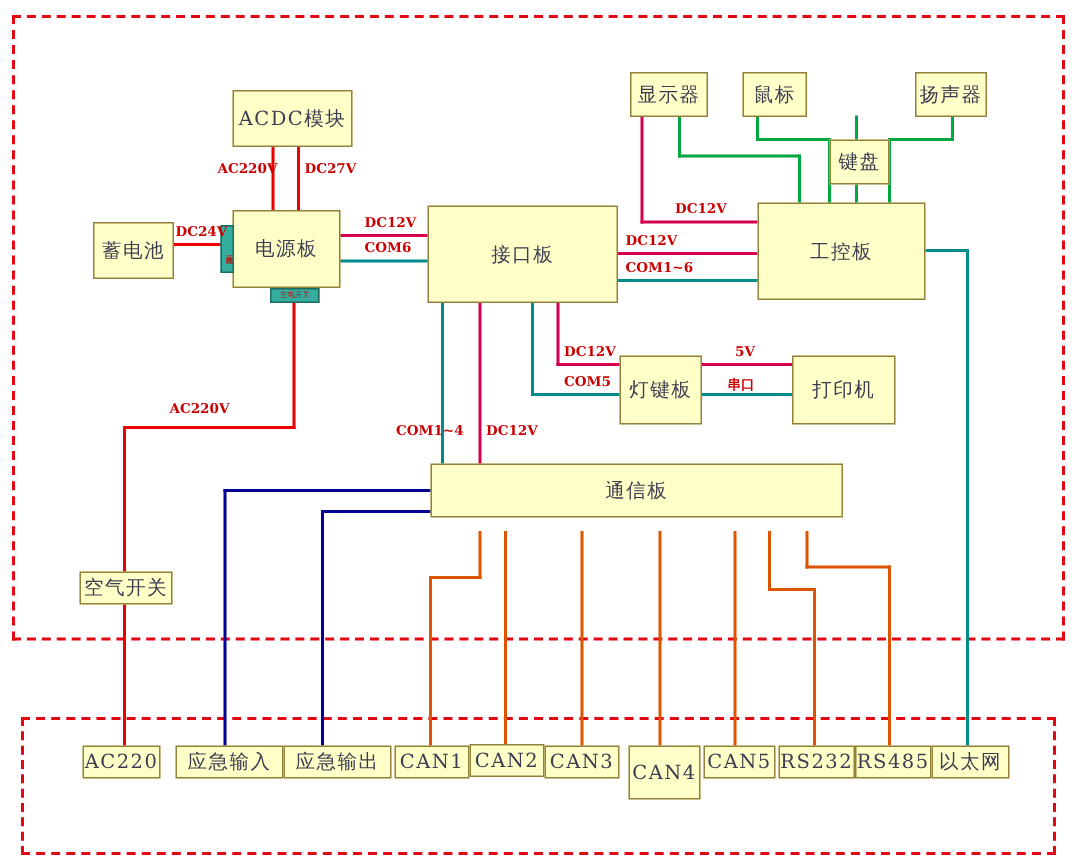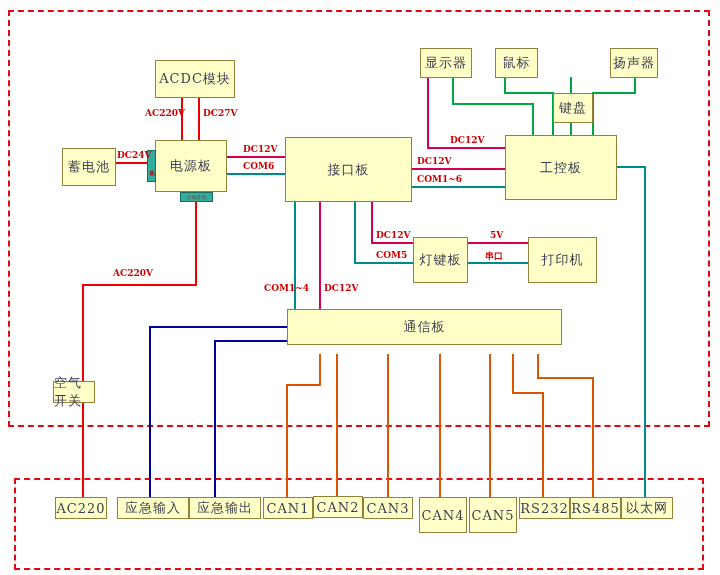--- a/index.html
+++ b/index.html
@@ -118,21 +118,21 @@
       </div>
       <div class="node" style="left: 413px; top: 237px; width: 55px; height: 46px;">
         <span>灯键板</span>
       </div>
       <div class="node" style="left: 528px; top: 237px; width: 69px; height: 46px;">
         <span>打印机</span>
       </div>
       <div class="node" style="left: 287px; top: 309px; width: 275px; height: 36px;">
         <span>通信板</span>
       </div>
-      <div class="node" style="left: 53px; top: 381px; width: 42px; height: 22px;">
+      <div class="node" style="left: 53px; top: 381px; width: 62px; height: 22px;">
         <span>空气开关</span>
       </div>
       <div class="node" style="left: 55px; top: 497px; width: 52px; height: 22px;">
         <span>AC220</span>
       </div>
       <div class="node" style="left: 117px; top: 497px; width: 72px; height: 22px;">
         <span>应急输入</span>
       </div>
       <div class="node" style="left: 189px; top: 497px; width: 72px; height: 22px;">
         <span>应急输出</span>
@@ -142,21 +142,21 @@
       </div>
       <div class="node" style="left: 313px; top: 496px; width: 50px; height: 22px;">
         <span>CAN2</span>
       </div>
       <div class="node" style="left: 363px; top: 497px; width: 50px; height: 22px;">
         <span>CAN3</span>
       </div>
       <div class="node" style="left: 419px; top: 497px; width: 48px; height: 36px;">
         <span>CAN4</span>
       </div>
-      <div class="node" style="left: 469px; top: 497px; width: 48px; height: 36px;">
+      <div class="node" style="left: 469px; top: 497px; width: 48px; height: 22px;">
         <span>CAN5</span>
       </div>
       <div class="node" style="left: 519px; top: 497px; width: 51px; height: 22px;">
         <span>RS232</span>
       </div>
       <div class="node" style="left: 570px; top: 497px; width: 51px; height: 22px;">
         <span>RS485</span>
       </div>
       <div class="node" style="left: 621px; top: 497px; width: 52px; height: 22px; text-align: center;">
         <span>以太网</span>

